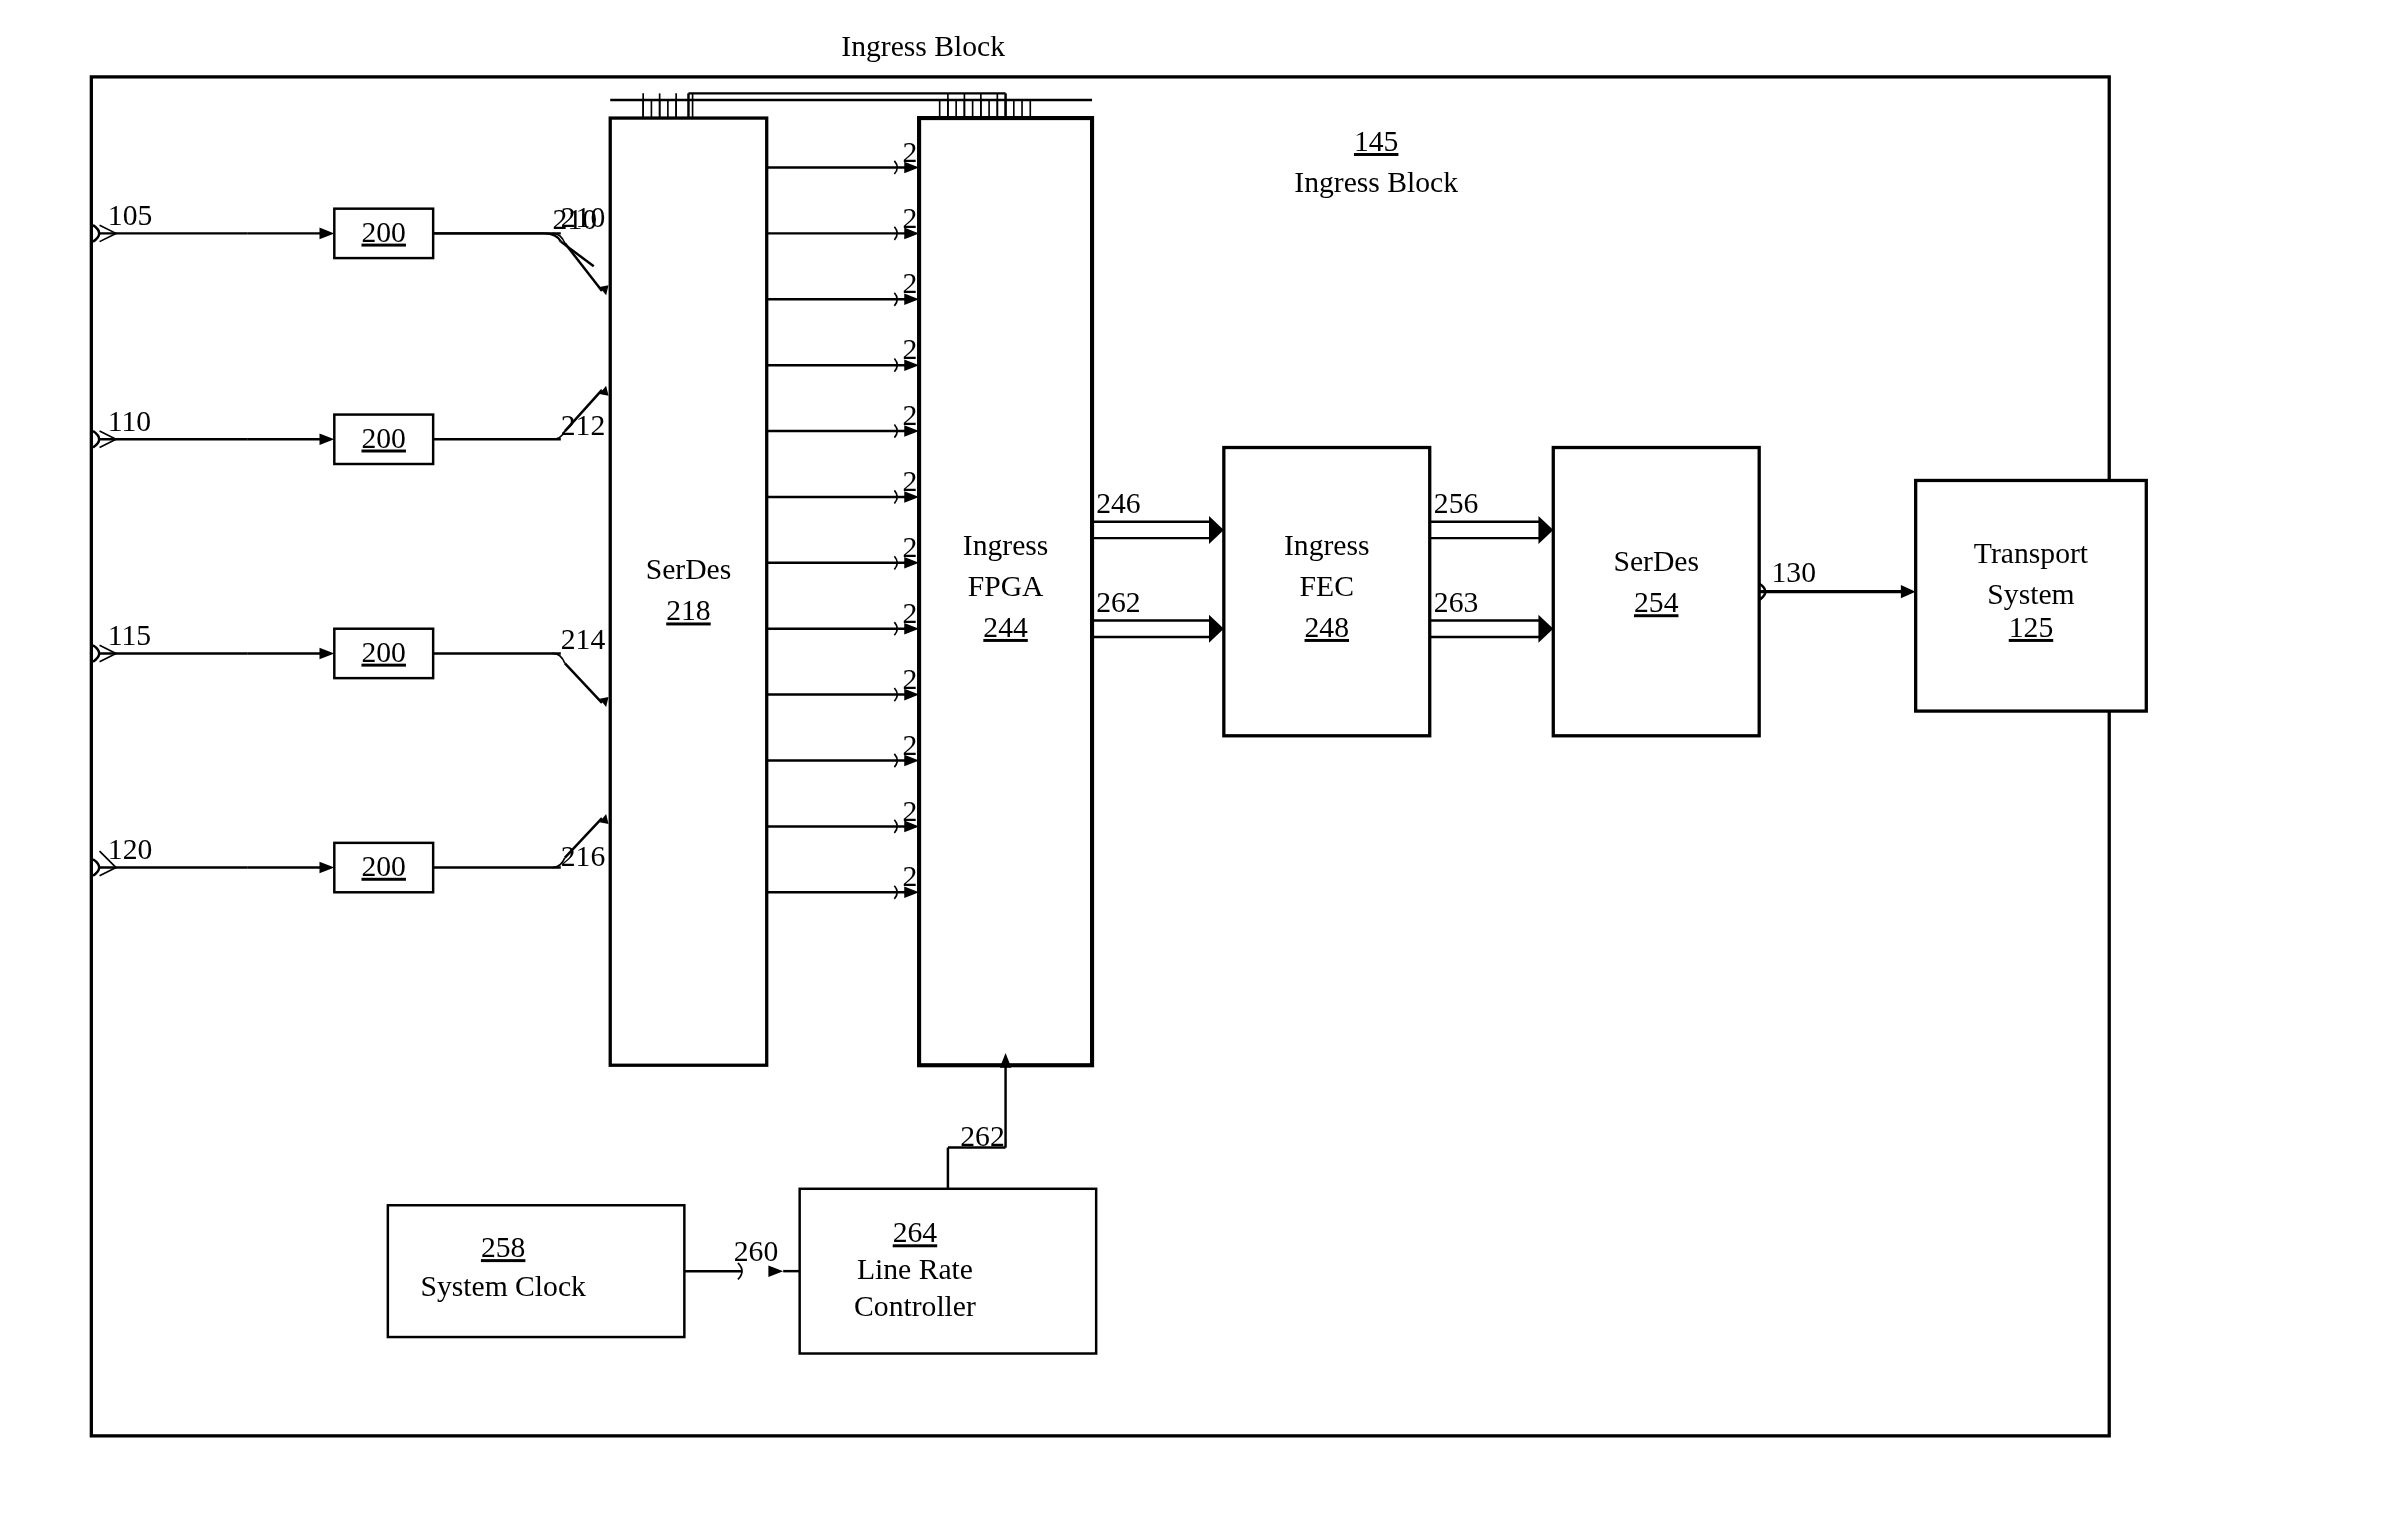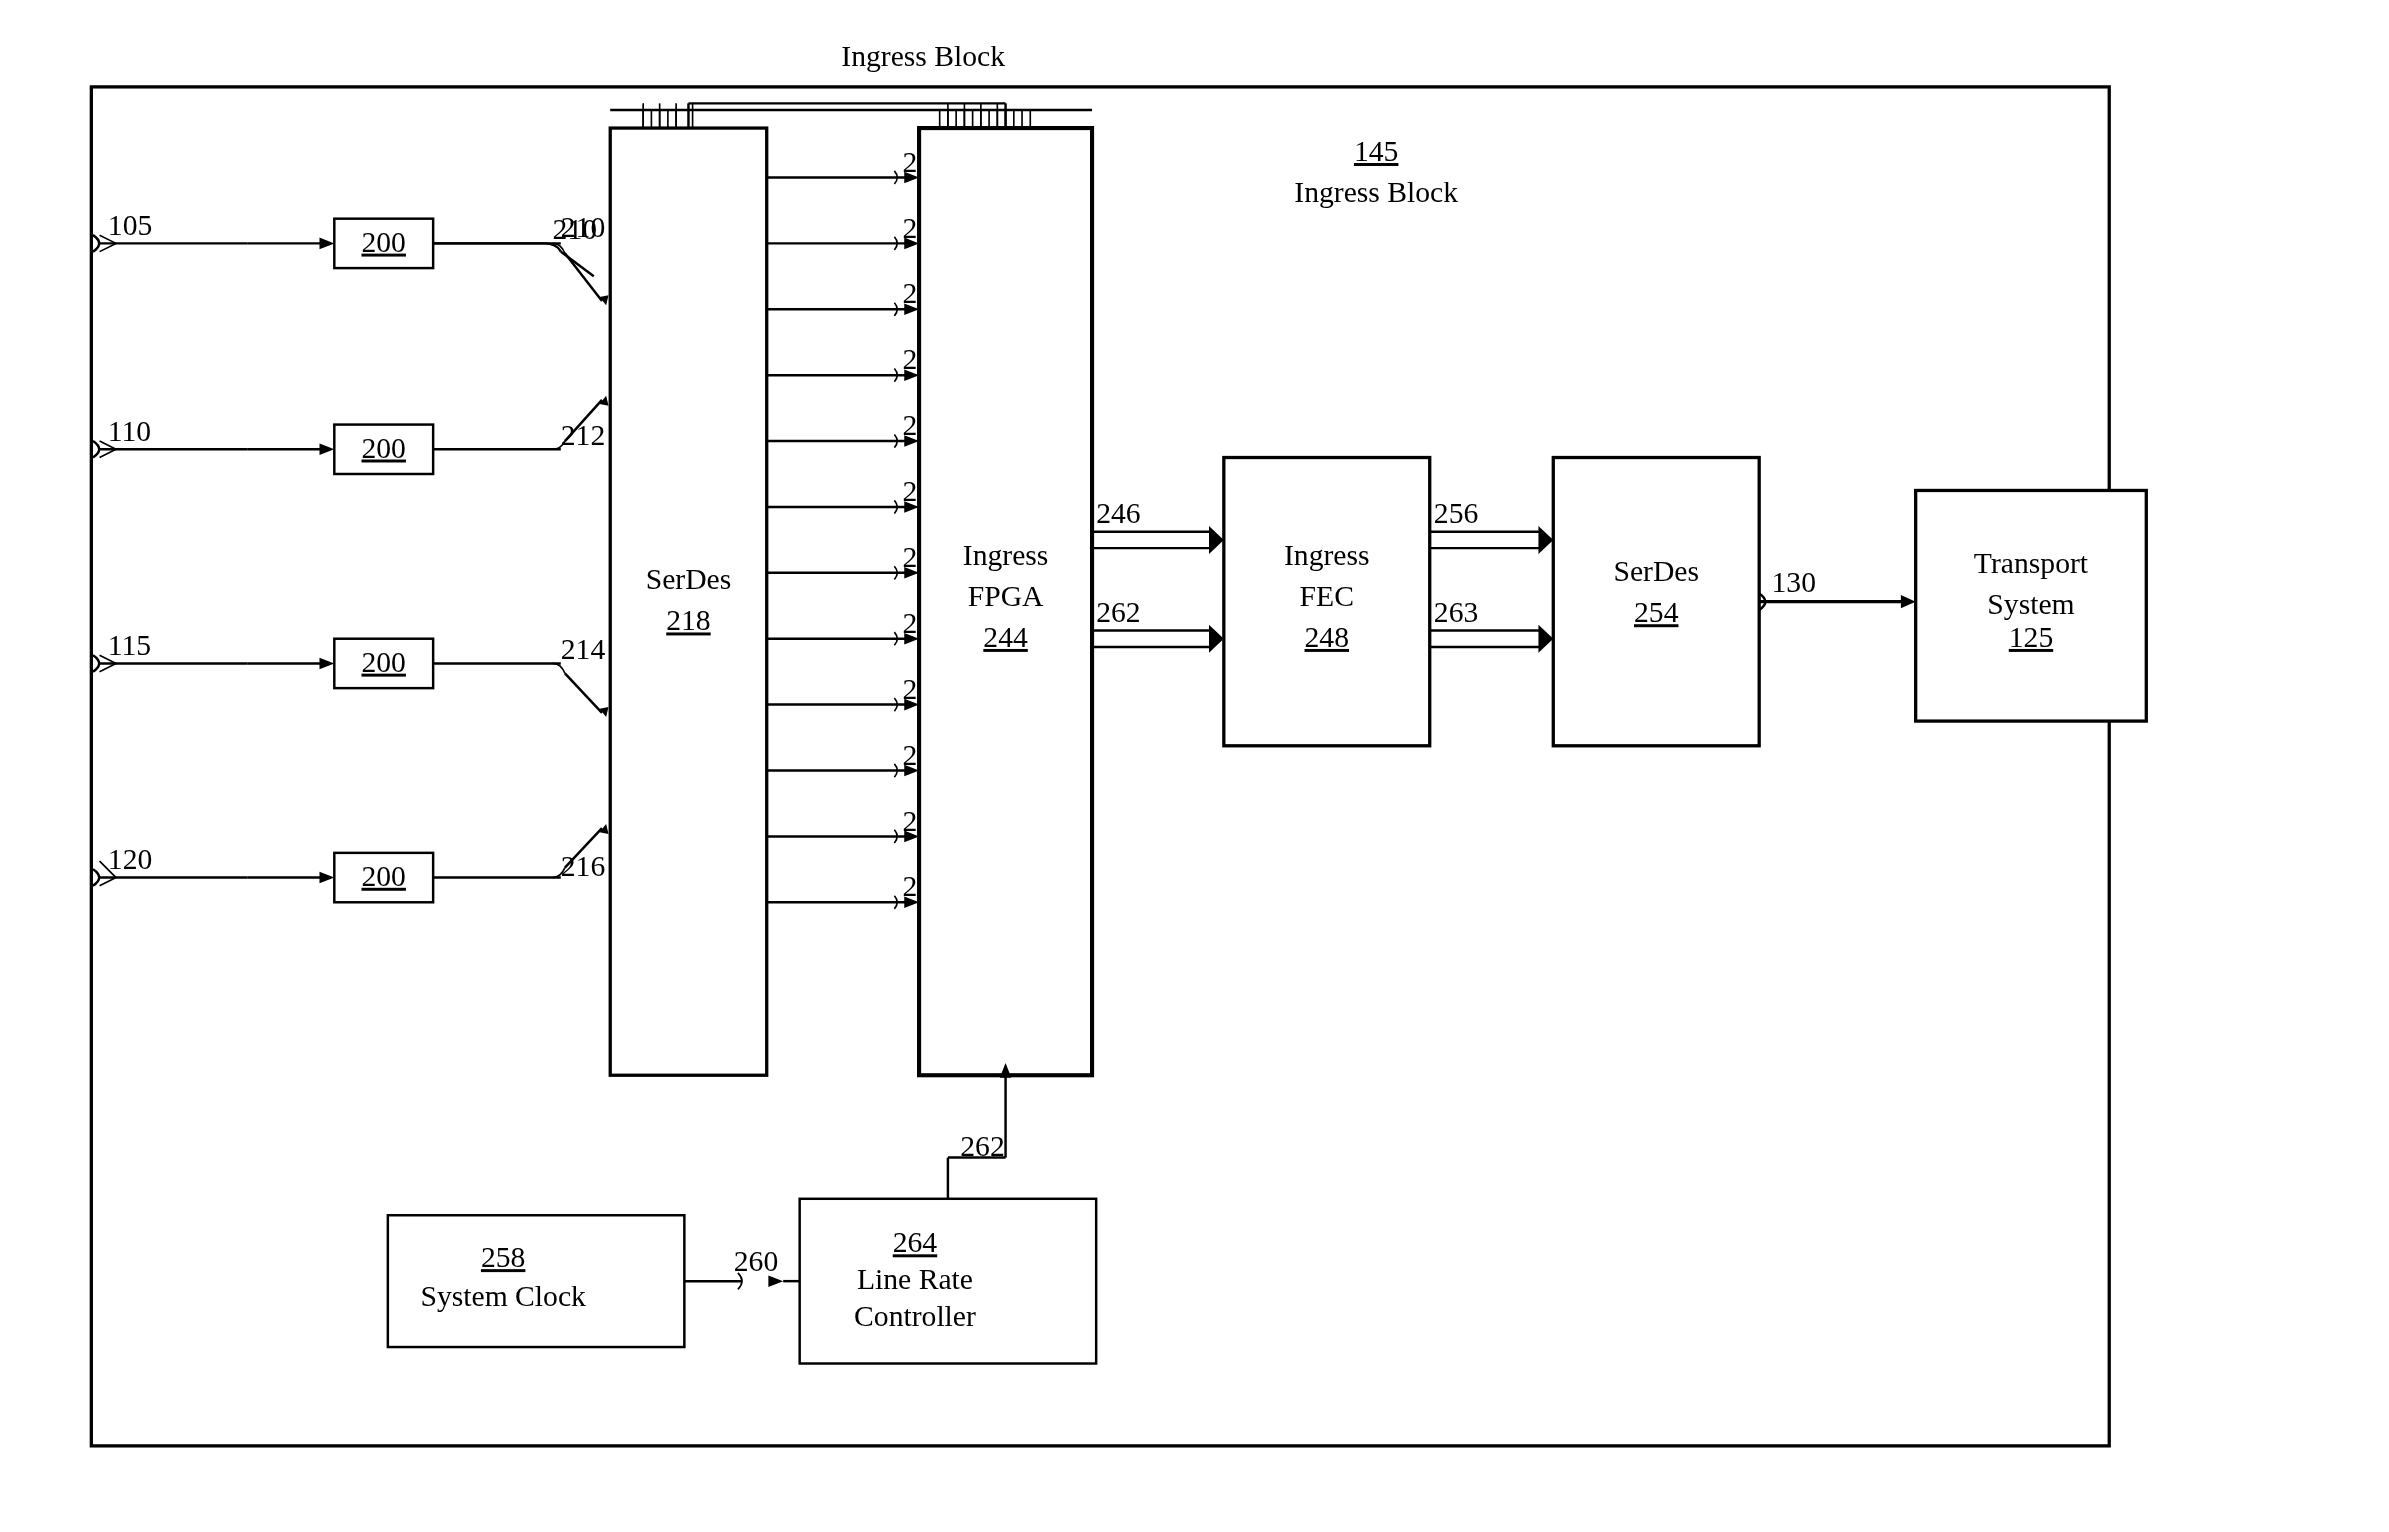--- a/index.html
+++ b/index.html
@@ -6,21 +6,21 @@
     body {
       background: #fff;
       font-family: 'Times New Roman', Times, serif;
       width: 2389px;
       height: 1533px;
       overflow: hidden;
       position: relative;
     }
     .diagram-container {
       position: absolute;
-      top: 21px;
+      top: 11px;
       left: 16.5px;
       width: 2356px;
       height: 1499px;
     }
     svg {
       width: 100%;
       height: 100%;
     }
     text {
       font-family: 'Times New Roman', Times, serif;

